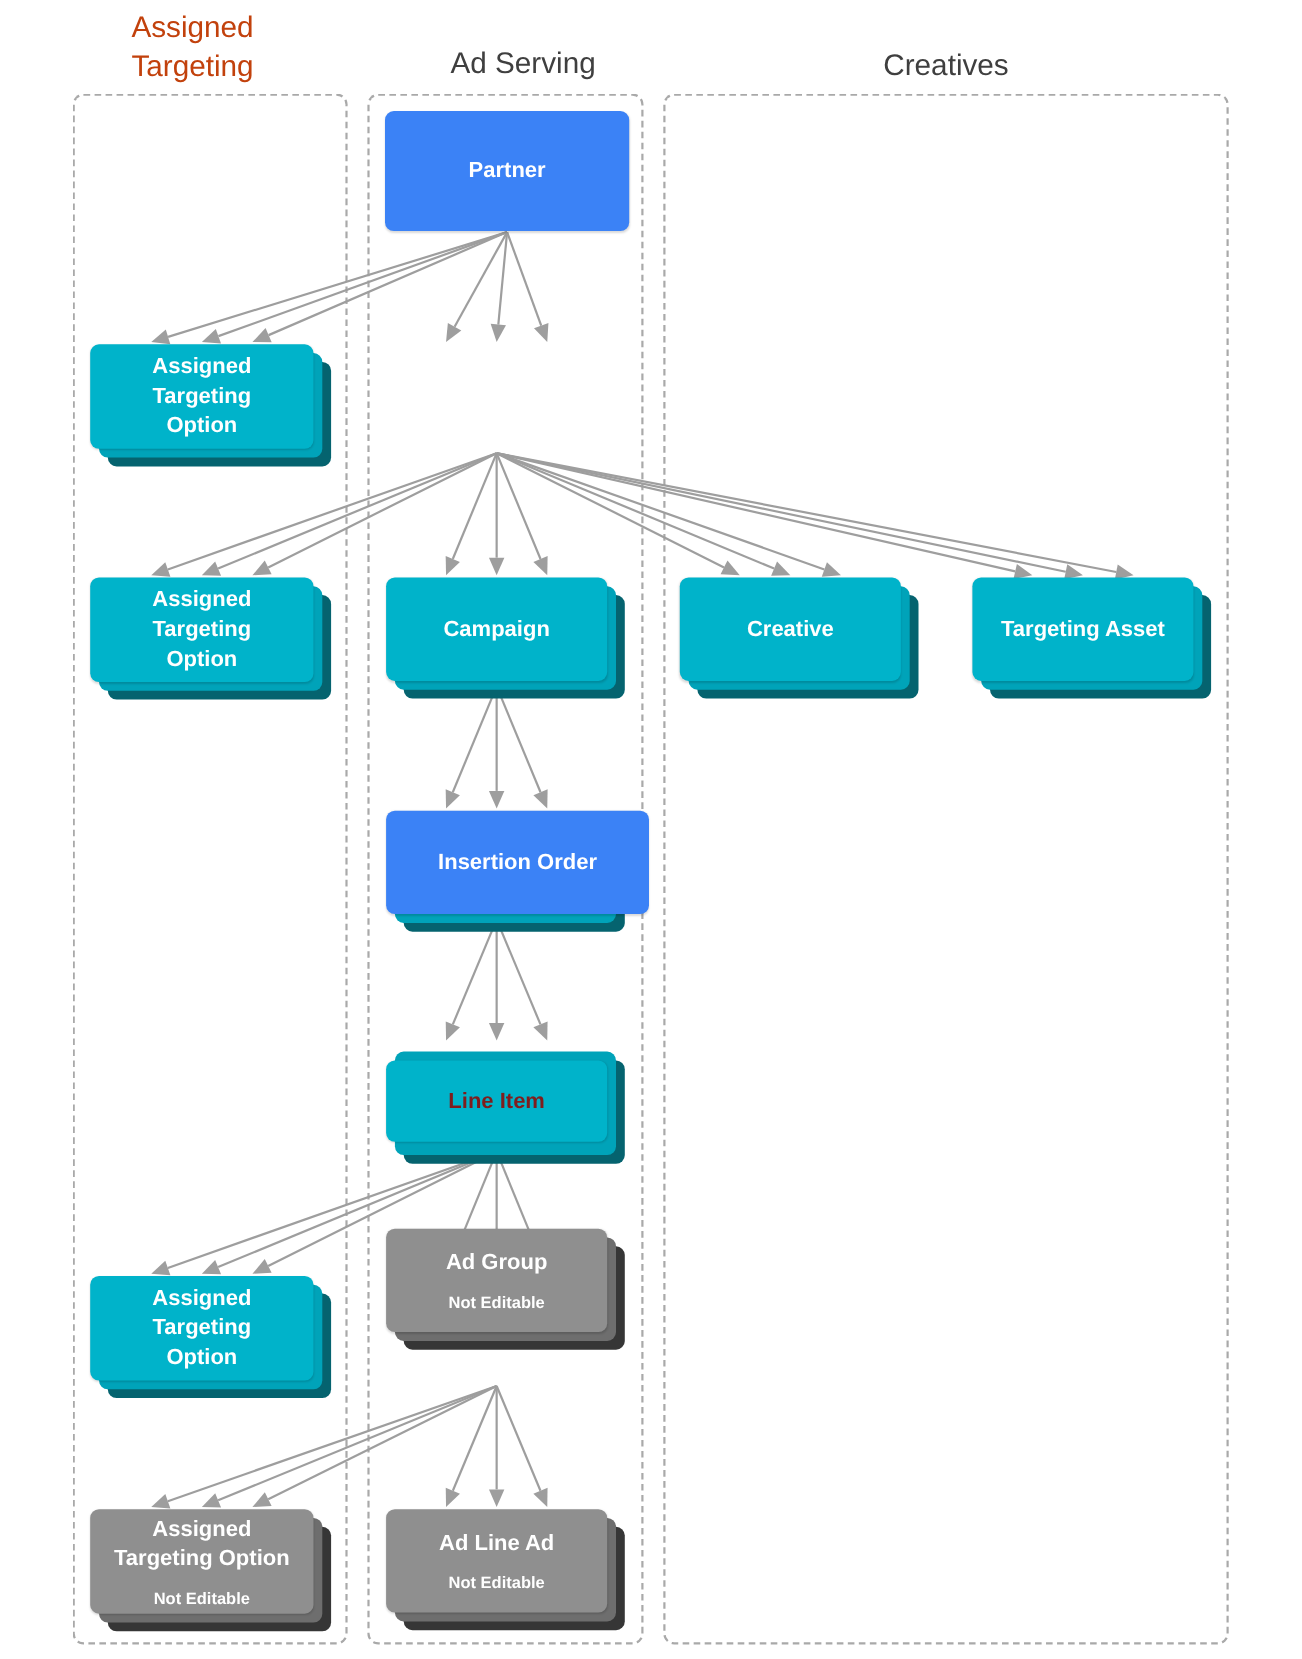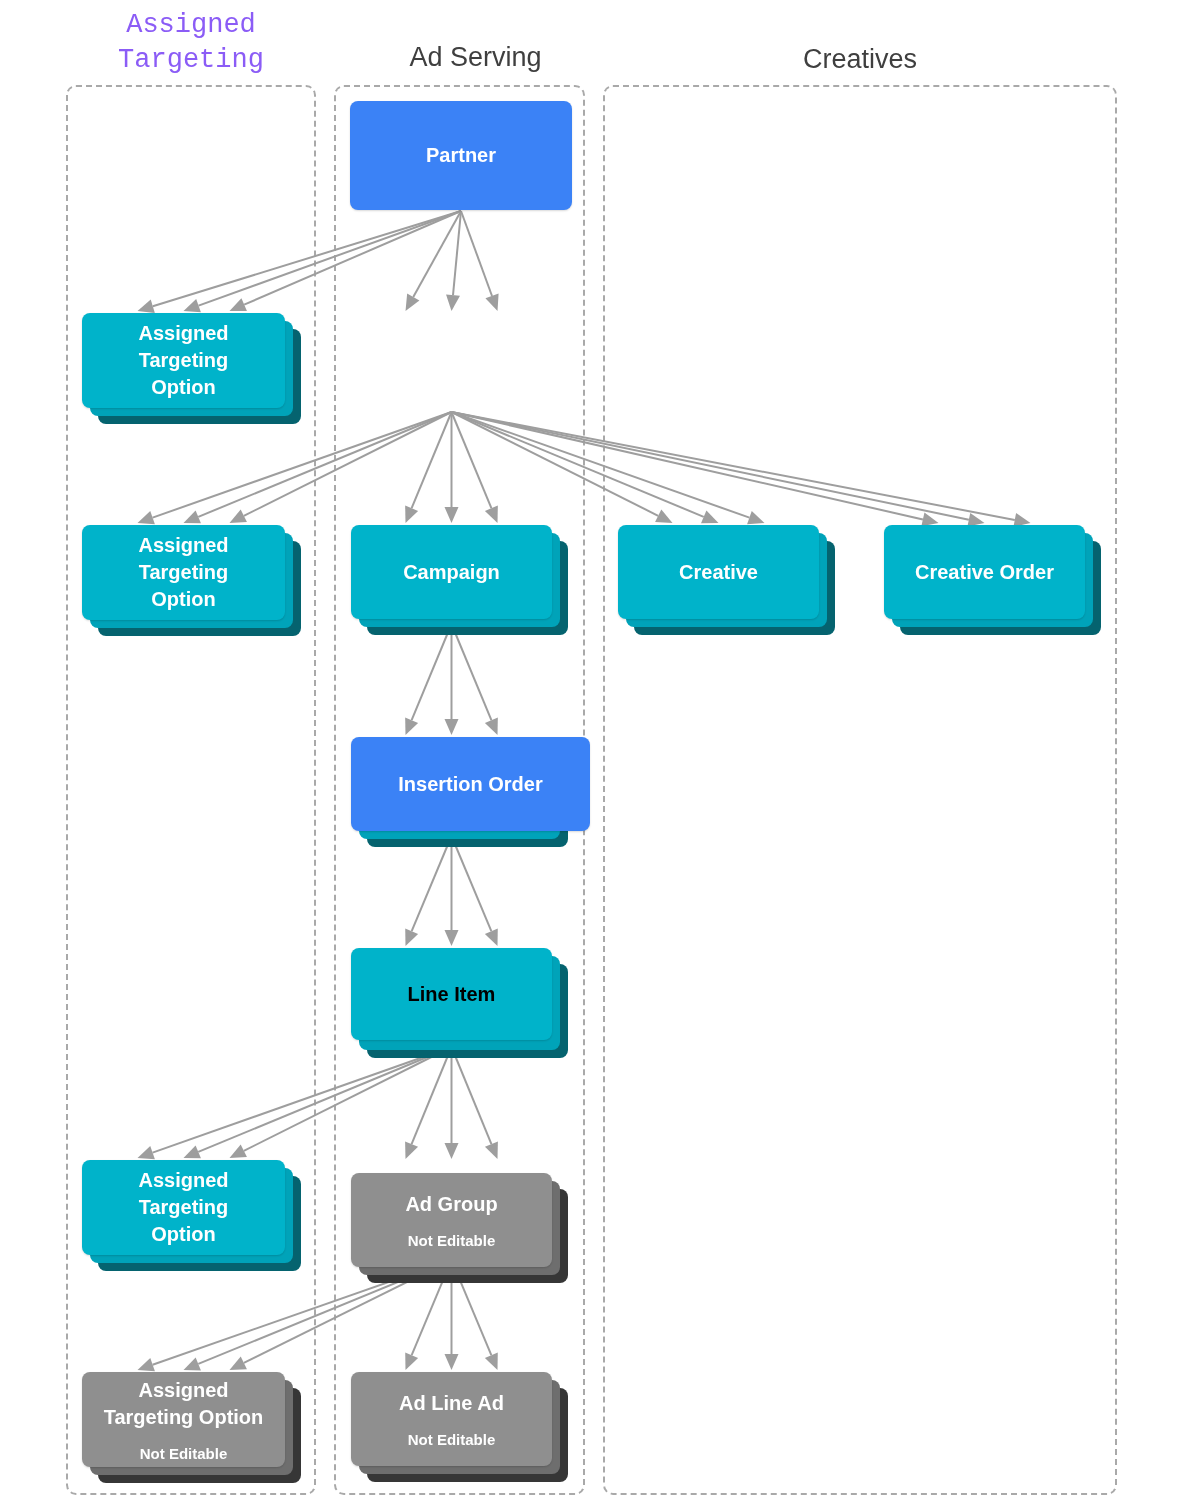--- a/index.html
+++ b/index.html
@@ -64,21 +64,21 @@
     font-size: 15px;
     line-height: 18px;
     margin-top: 14px;
   }
 </style>
 </head>
 <body>
 
 <div class="canvas">
 
-  <div class="column-title" id="title-0" style="left: 66px; width: 250px; top: 8px; color: #8b5cf6; font-family: Liberation Mono, monospace;">Assigned
+  <div class="column-title" id="title-0" style="left: 50px; width: 250px; top: 8px; color: #c2410c;">Assigned
 Targeting</div>
   <div class="column-title" id="title-1" style="left: 350px; width: 251px; top: 40px; color: rgb(63, 63, 63);">Ad Serving</div>
   <div class="column-title" id="title-2" style="left: 603px; width: 514px; top: 42px; color: rgb(63, 63, 63);">Creatives</div>
 
   <div class="column-rect" id="col-0" style="left: 66px; top: 85px; width: 250px; height: 1410px; border-color: rgb(169, 169, 169);"></div>
   <div class="column-rect" id="col-1" style="left: 334px; top: 85px; width: 251px; height: 1410px; border-color: rgb(169, 169, 169);"></div>
   <div class="column-rect" id="col-2" style="left: 603px; top: 85px; width: 514px; height: 1410px; border-color: rgb(169, 169, 169);"></div>
 
   <svg id="edges-layer" width="1184" height="1508">
       <line x1="461" y1="211" x2="152.7863210527923" y2="306.2747075570967" stroke="#9e9e9e" stroke-width="2"></line>
@@ -186,45 +186,45 @@
         <div class="node-layer" style="left: 16px; top: 16px; width: 201px; height: 94px; background: rgb(5, 99, 111);"></div>
         <div class="node-layer" style="left: 8px; top: 8px; width: 201px; height: 94px; background: rgb(0, 163, 185);"></div>
         <div class="node-face" style="left: 0px; top: 0px; width: 201px; height: 94px; background: rgb(0, 179, 202); color: rgb(255, 255, 255);">
           <div class="node-label">Campaign</div>
         </div>
       </div>
       <div class="node" style="left: 884px; top: 525px; width: 201px; height: 94px;">
         <div class="node-layer" style="left: 16px; top: 16px; width: 201px; height: 94px; background: rgb(5, 99, 111);"></div>
         <div class="node-layer" style="left: 8px; top: 8px; width: 201px; height: 94px; background: rgb(0, 163, 185);"></div>
         <div class="node-face" style="left: 0px; top: 0px; width: 201px; height: 94px; background: rgb(0, 179, 202); color: rgb(255, 255, 255);">
-          <div class="node-label">Creative Order</div>
+          <div class="node-label">Targeting Asset</div>
         </div>
       </div>
       <div class="node" style="left: 351px; top: 737px; width: 201px; height: 94px;">
         <div class="node-layer" style="left: 16px; top: 16px; width: 201px; height: 94px; background: rgb(5, 99, 111);"></div>
         <div class="node-layer" style="left: 8px; top: 8px; width: 201px; height: 94px; background: rgb(0, 163, 185);"></div>
         <div class="node-face" style="left: 0px; top: 0px; width: 239px; height: 94px; background: #3b82f6; color: rgb(255, 255, 255);">
           <div class="node-label">Insertion Order</div>
         </div>
       </div>
       <div class="node" style="left: 351px; top: 948px; width: 201px; height: 94px;">
         <div class="node-layer" style="left: 16px; top: 16px; width: 201px; height: 94px; background: rgb(5, 99, 111);"></div>
         <div class="node-layer" style="left: 8px; top: 8px; width: 201px; height: 94px; background: rgb(0, 163, 185);"></div>
-        <div class="node-face" style="left: 0px; top: 0px; width: 201px; height: 92px; background: rgb(0, 179, 202); color: #000000;">
+        <div class="node-face" style="left: 0px; top: 16px; width: 201px; height: 74px; background: rgb(0, 179, 202); color: #7f1d1d;">
           <div class="node-label">Line Item</div>
         </div>
       </div>
       <div class="node" style="left: 82px; top: 1160px; width: 203px; height: 95px;">
         <div class="node-layer" style="left: 16px; top: 16px; width: 203px; height: 95px; background: rgb(5, 99, 111);"></div>
         <div class="node-layer" style="left: 8px; top: 8px; width: 203px; height: 95px; background: rgb(0, 163, 185);"></div>
         <div class="node-face" style="left: 0px; top: 0px; width: 203px; height: 95px; background: rgb(0, 179, 202); color: rgb(255, 255, 255);">
           <div class="node-label" style="width: 130px;">Assigned Targeting Option</div>
         </div>
       </div>
-      <div class="node" style="left: 351px; top: 1173px; width: 201px; height: 94px;">
+      <div class="node" style="left: 351px; top: 1117px; width: 201px; height: 94px;">
         <div class="node-layer" style="left: 16px; top: 16px; width: 201px; height: 94px; background: rgb(54, 54, 54);"></div>
         <div class="node-layer" style="left: 8px; top: 8px; width: 201px; height: 94px; background: rgb(110, 110, 110);"></div>
         <div class="node-face" style="left: 0px; top: 0px; width: 201px; height: 94px; background: rgb(143, 143, 143); color: rgb(255, 255, 255);">
           <div class="node-label">Ad Group</div>
           <div class="node-sublabel">Not Editable</div>
         </div>
       </div>
       <div class="node" style="left: 82px; top: 1372px; width: 203px; height: 95px;">
         <div class="node-layer" style="left: 16px; top: 16px; width: 203px; height: 95px; background: rgb(54, 54, 54);"></div>
         <div class="node-layer" style="left: 8px; top: 8px; width: 203px; height: 95px; background: rgb(110, 110, 110);"></div>

